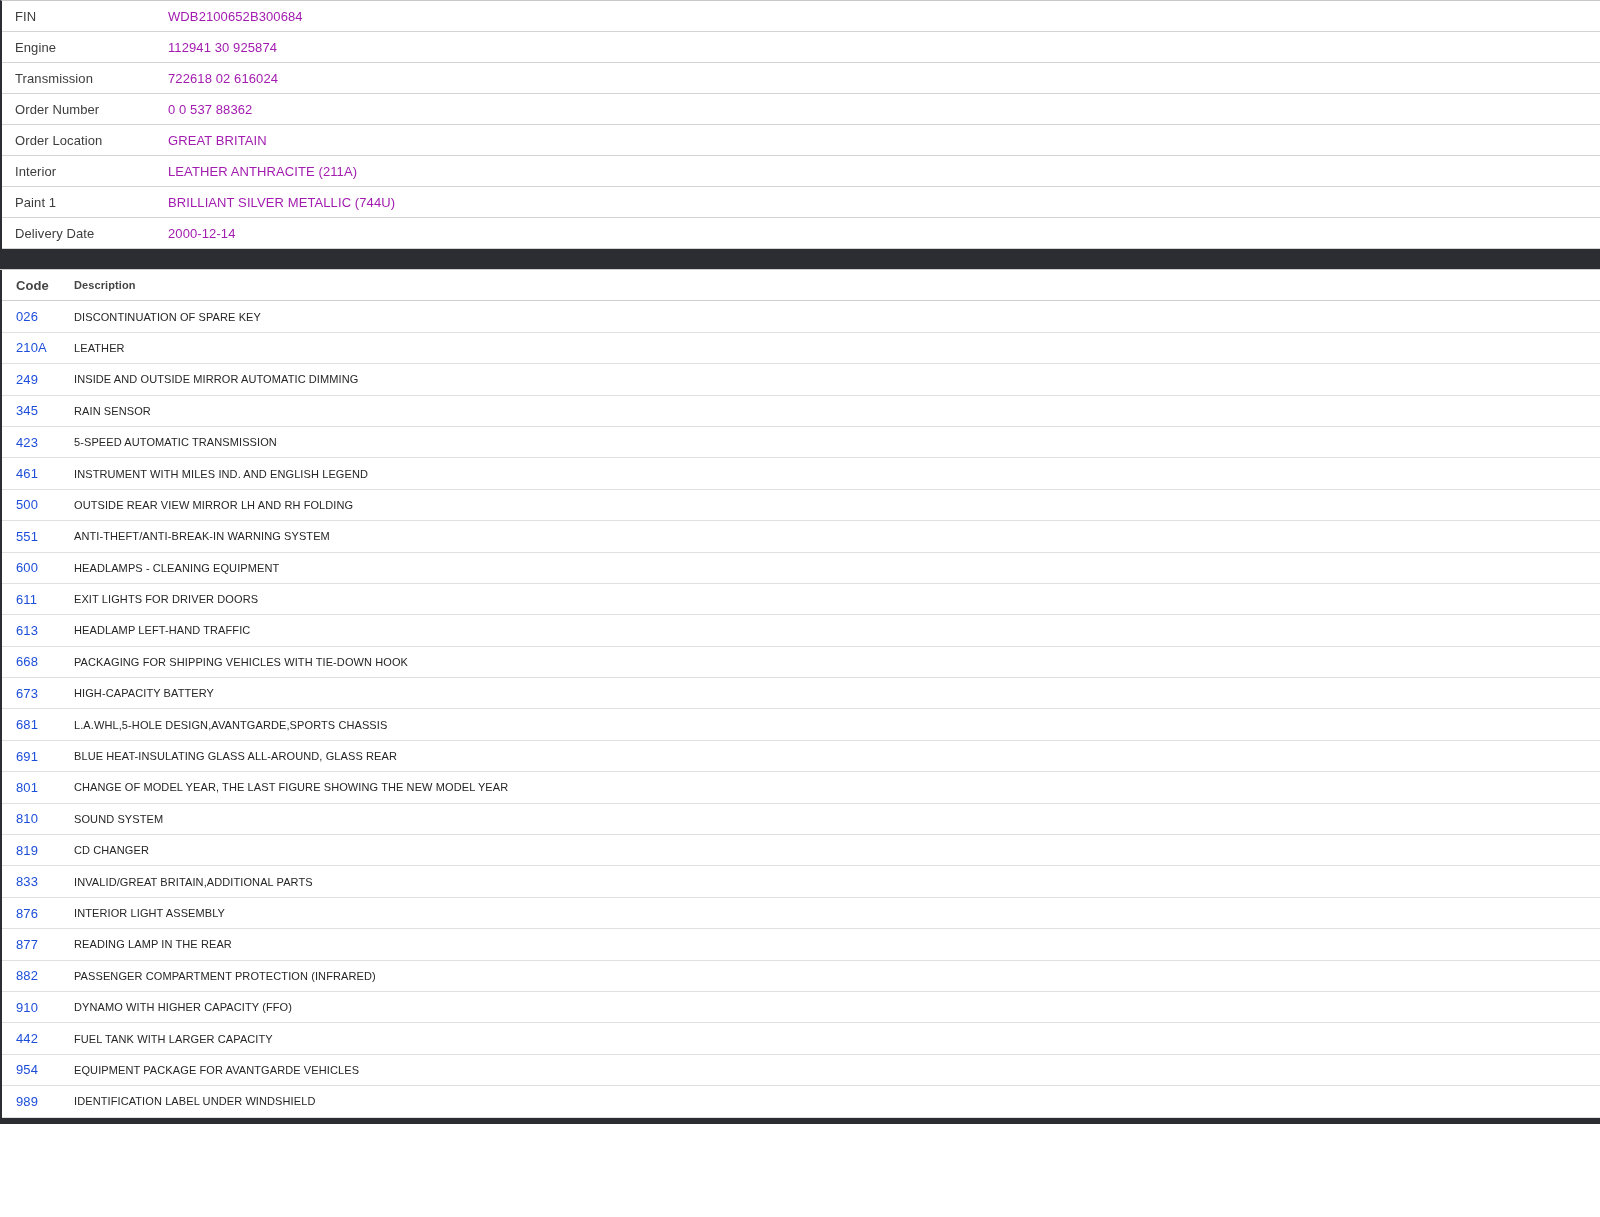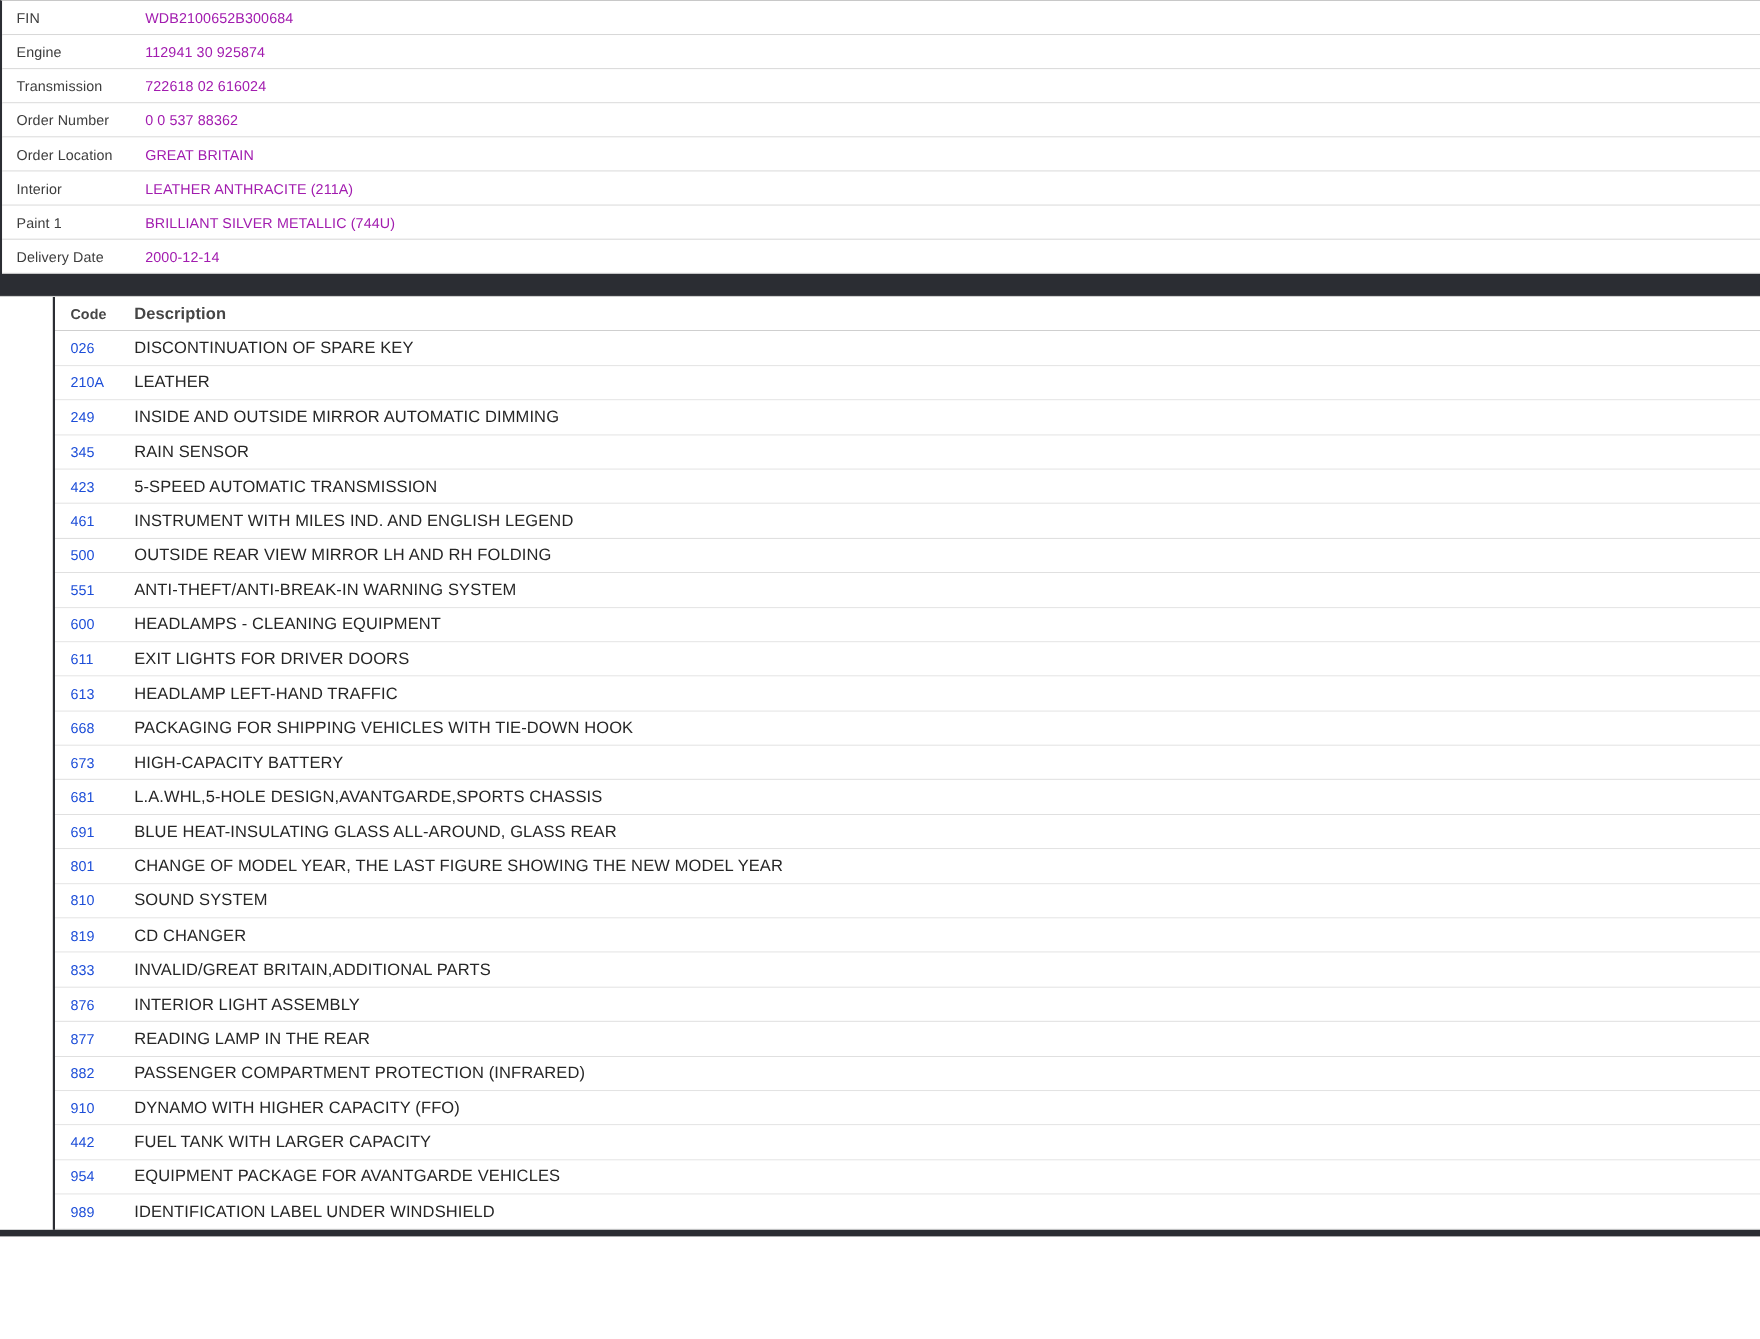--- a/index.html
+++ b/index.html
@@ -19,20 +19,21 @@
   .info-table {
     border-top: 1px solid #c8c8c8;
     border-left: 2px solid #2b2d33;
   }
   .info-row {
     height: 30px;
     display: flex;
     align-items: center;
     border-bottom: 1px solid #d4d4d4;
     background: #ffffff;
+    gap: 36px;
   }
   .info-label {
     box-sizing: border-box;
     width: 130px;
     flex: 0 0 130px;
     padding-left: 13px;
     font-size: 13px;
     color: #3d3d3d;
     letter-spacing: 0.1px;
     white-space: nowrap;
@@ -47,21 +48,20 @@
   
   .divider-bar {
     height: 20px;
     background: #2b2d33;
     border-bottom: 1px solid #cfcfcf;
   }
 
   
   .codes-table {
     border-left: 2px solid #2b2d33;
-    margin-left: 48px;
   }
   .crow {
     height: 30.4px;
     display: flex;
     align-items: center;
     border-bottom: 1px solid #e0e0e0;
     background: #ffffff;
   }
   .crow.header {
     border-bottom: 1px solid #cfcfcf;
@@ -70,21 +70,21 @@
     box-sizing: border-box;
     width: 72px;
     flex: 0 0 72px;
     padding-left: 14px;
     font-size: 13px;
     color: #1d4ed8;
     letter-spacing: 0.1px;
     white-space: nowrap;
   }
   .desc-cell {
-    font-size: 15px;
+    font-size: 11px;
     color: #262626;
     letter-spacing: 0.1px;
     white-space: nowrap;
     text-align: center;
   }
   .crow.header .code-cell,
   .crow.header .desc-cell {
     font-weight: bold;
     color: #454545;
   }

